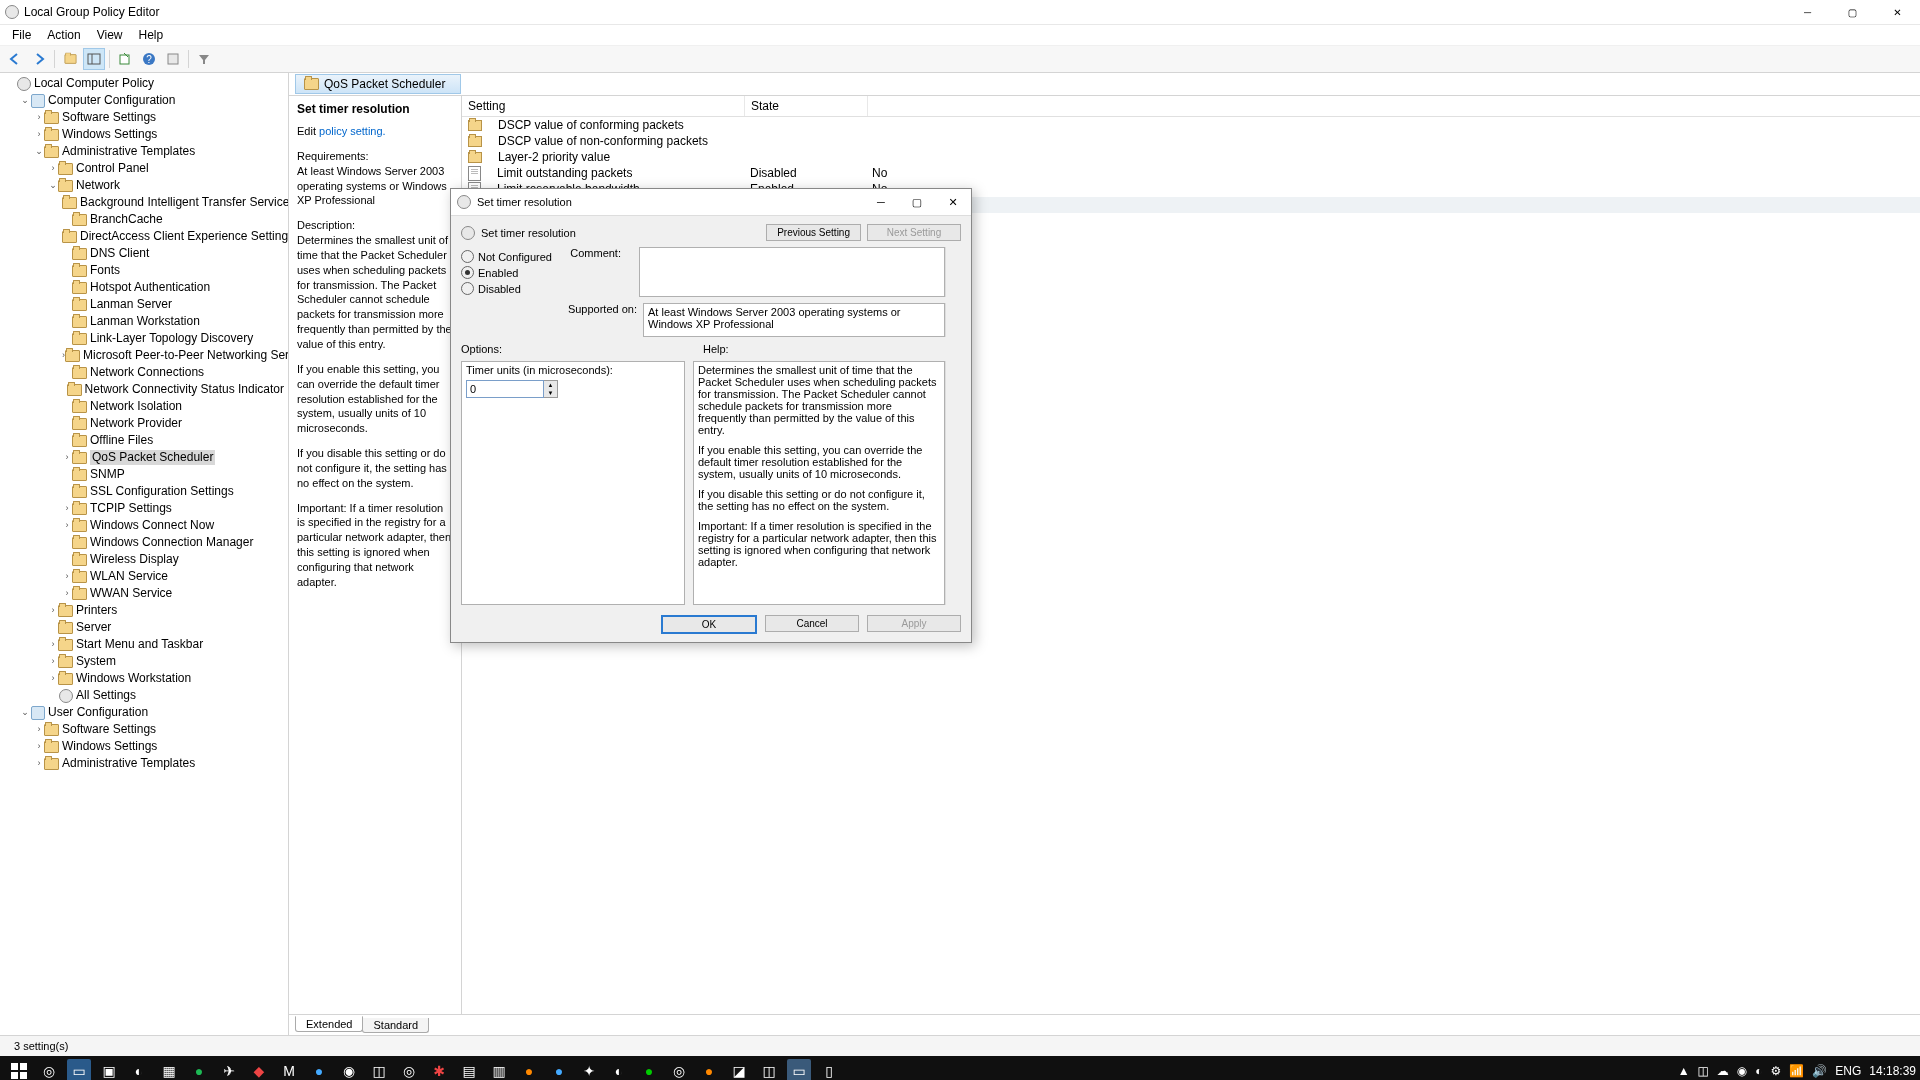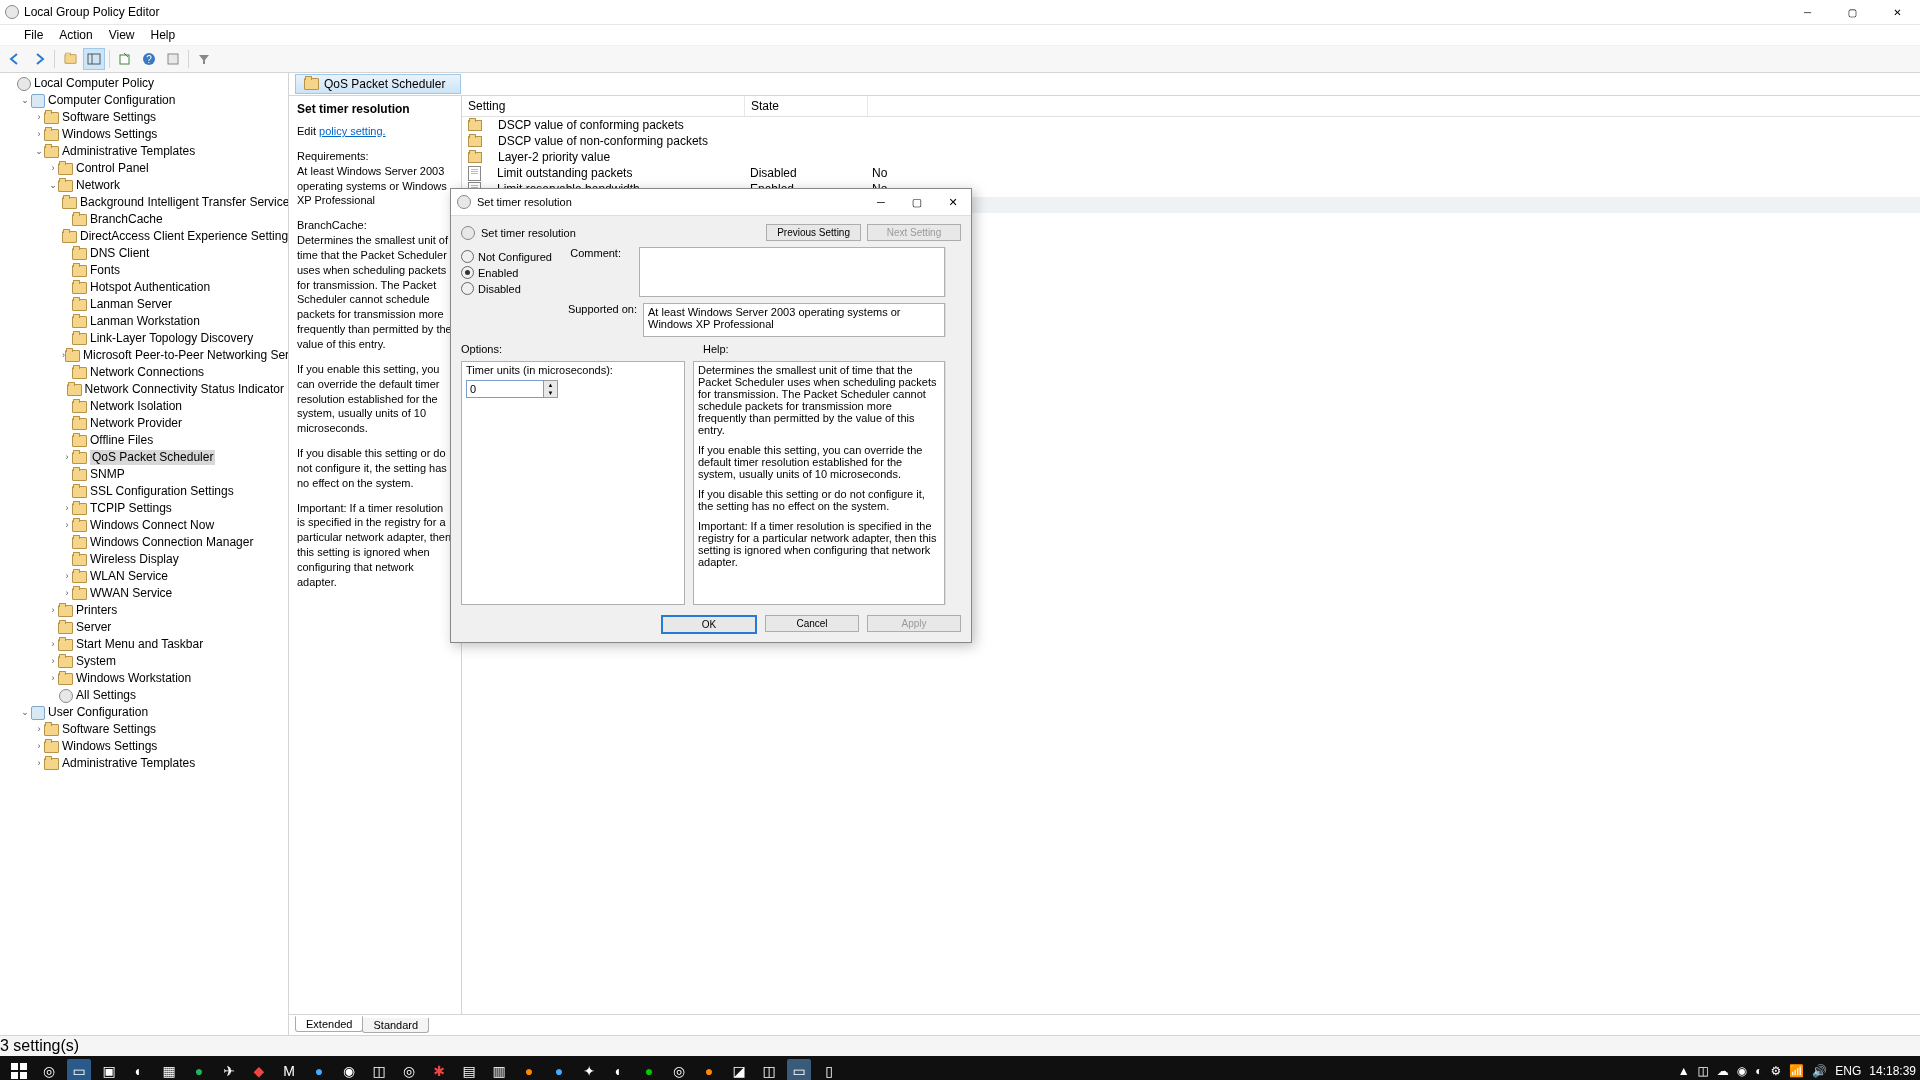--- a/index.html
+++ b/index.html
@@ -1,21 +1,21 @@
 <!DOCTYPE html>
 <html><head>
 <meta charset="utf-8">
 <style>
 html,body{margin:0;padding:0;font-family:"Segoe UI",Tahoma,sans-serif;font-size:12px;color:#000;background:#fff;height:100%;overflow:hidden}
 .titlebar{height:24px;background:#fff;border-bottom:1px solid #e8e8e8;display:flex;align-items:center;padding:0 4px;position:relative}
 .titlebar .icon{width:16px;height:16px;margin-right:4px;display:inline-flex;align-items:center;justify-content:center}
 .titlebar .title{font-size:12px;color:#000}
 .titlebar .win-controls{position:absolute;right:0;top:0;display:flex}
 .titlebar .win-controls div{width:45px;height:24px;display:flex;align-items:center;justify-content:center;font-size:10px}
-.menubar{height:20px;background:#fff;display:flex;align-items:center;padding:0 16px;border-bottom:1px solid #f0f0f0}
+.menubar{height:20px;background:#fff;display:flex;align-items:center;padding:0 4px;border-bottom:1px solid #f0f0f0}
 .menubar span{padding:0 8px;cursor:default}
 .toolbar{height:26px;background:#f7f7f7;border-bottom:1px solid #d4d4d4;display:flex;align-items:center;padding:0 4px;gap:2px}
 .toolbar .tb-btn{width:20px;height:20px;display:flex;align-items:center;justify-content:center;border:1px solid transparent}
 .toolbar .tb-btn.sel{background:#cde6f7;border:1px solid #a0c8e8}
 .toolbar .sep{width:1px;height:18px;background:#d4d4d4;margin:0 2px}
 .main{display:flex;height:calc(100% - 24px - 20px - 26px - 18px - 30px);}
 .tree-pane{width:284px;border-right:1px solid #d4d4d4;overflow:auto;padding:2px;background:#fff}
 .tree ul{list-style:none;margin:0;padding-left:14px}
 .tree>ul{padding-left:2px}
 .tree li{white-space:nowrap;line-height:15px}
@@ -26,40 +26,40 @@
 .fld{width:13px;height:10px;background:#f5d58a;border:1px solid #b89347;border-radius:1px;position:relative}
 .fld:before{content:"";position:absolute;top:-3px;left:0;width:5px;height:3px;background:#f5d58a;border:1px solid #b89347;border-bottom:none;border-radius:1px 1px 0 0}
 .pc{width:12px;height:12px;background:#d8e8f5;border:1px solid #7da7cc;border-radius:2px}
 .gear{width:12px;height:12px;border:1px solid #888;border-radius:50%;background:#e8e8e8}
 .content{flex:1;display:flex;flex-direction:column;overflow:hidden}
 .path-bar{height:22px;background:#fff;border-bottom:1px solid #d4d4d4;display:flex;align-items:center;padding:0 6px}
 .path-bar .path-inner{background:linear-gradient(#eaf3fb,#cde4f7);border:1px solid #a0c8e8;padding:2px 8px;display:flex;align-items:center;gap:5px;flex:0 0 148px}
 .content-body{flex:1;display:flex;overflow:hidden;position:relative}
 .ext-pane{width:156px;border-right:1px solid #d4d4d4;padding:6px 8px;overflow:auto;font-size:11px}
 .ext-pane .heading{font-weight:bold;margin-bottom:8px;font-size:12px}
-.ext-pane .edit-link{color:#0066cc;text-decoration:underline}
+.ext-pane .edit-link{color:#0066cc;}
 .ext-pane p{margin:0 0 10px 0;line-height:1.35}
 .list-pane{flex:1;overflow:auto;position:relative}
 .list-header{display:flex;border-bottom:1px solid #e0e0e0;height:20px;align-items:center;background:#fff}
 .list-header div{padding:0 6px;font-size:12px;border-right:1px solid #e8e8e8;height:100%;display:flex;align-items:center}
 .col-setting{width:270px}
 .col-state{width:110px}
 .col-comment{flex:1}
 .list-row{display:flex;height:16px;align-items:center;padding:0}
 .list-row.sel{background:#eef2f5}
 .list-row .cell{padding:0 6px;display:flex;align-items:center;gap:16px}
 .si-folder{background:#f5d58a;border:1px solid #b89347;width:12px;height:9px;position:relative}
 .si-folder:before{content:"";position:absolute;top:-3px;left:0;width:5px;height:3px;background:#f5d58a;border:1px solid #b89347;border-bottom:none}
 .si-page{width:11px;height:13px;background:#fff;border:1px solid #888;position:relative}
 .si-page:after{content:"";position:absolute;top:2px;left:2px;right:2px;height:1px;background:#bbb;box-shadow:0 2px 0 #bbb,0 4px 0 #bbb}
 .si-page.blue{border-color:#4a7fb5;background:#e8f0f8}
 .tab-strip{border-top:1px solid #d4d4d4;height:20px;display:flex;align-items:center;padding-left:6px;background:#fff}
 .tab{border:1px solid #aaa;border-top:none;padding:1px 10px;font-size:11px;background:#f4f4f4;margin-right:-1px;border-radius:0 0 3px 3px}
 .tab.active{background:#fff;border-top:1px solid #fff;position:relative;top:-1px}
-.statusbar{height:18px;border-top:1px solid #d4d4d4;background:#f5f5f5;padding:1px 0;font-size:16px;display:flex;align-items:center}
+.statusbar{height:18px;border-top:1px solid #d4d4d4;background:#f5f5f5;padding:1px 14px;font-size:11px;display:flex;align-items:center}
 .taskbar{height:30px;background:#101010;display:flex;align-items:center;padding:0 4px;color:#fff;position:relative}
 .taskbar .tb-icon{width:24px;height:24px;margin:0 3px;display:flex;align-items:center;justify-content:center;font-size:14px;border-radius:2px}
 .taskbar .tray{position:absolute;right:4px;display:flex;align-items:center;gap:8px;font-size:12px}
 .dialog{position:absolute;left:450px;top:188px;width:520px;background:#f0f0f0;border:1px solid #888;box-shadow:3px 3px 12px rgba(0,0,0,.25);font-size:11px}
 .dialog .dlg-title{height:26px;background:#fff;border-bottom:1px solid #ddd;display:flex;align-items:center;padding:0 6px;position:relative}
 .dialog .dlg-title .controls{position:absolute;right:0;top:0;display:flex}
 .dialog .dlg-title .controls div{width:36px;height:26px;display:flex;align-items:center;justify-content:center}
 .dialog .dlg-body{padding:8px 10px;background:#f0f0f0}
 .dlg-row{display:flex;align-items:flex-start;margin-bottom:6px}
 .dlg-btn{background:#e8e8e8;border:1px solid #adadad;padding:2px 10px;min-width:72px;text-align:center;font-size:10px}
@@ -538,21 +538,21 @@
       <div class="path-inner">
           <span class="fld"></span>
           <span>QoS Packet Scheduler</span>
         </div>
     </div>
     <div class="content-body">
       <div class="ext-pane">
         <div class="heading">Set timer resolution</div>
         <p><span>Edit </span><a class="edit-link">policy setting.</a></p>
         <p><span>Requirements:</span><br><span>At least Windows Server 2003 operating systems or Windows XP Professional</span></p>
-        <p><span>BranchCache:</span><br><span>Determines the smallest unit of time that the Packet Scheduler uses when scheduling packets for transmission. The Packet Scheduler cannot schedule packets for transmission more frequently than permitted by the value of this entry.</span></p>
+        <p><span>Description:</span><br><span>Determines the smallest unit of time that the Packet Scheduler uses when scheduling packets for transmission. The Packet Scheduler cannot schedule packets for transmission more frequently than permitted by the value of this entry.</span></p>
         <p>If you enable this setting, you can override the default timer resolution established for the system, usually units of 10 microseconds.</p>
         <p>If you disable this setting or do not configure it, the setting has no effect on the system.</p>
         <p>Important: If a timer resolution is specified in the registry for a particular network adapter, then this setting is ignored when configuring that network adapter.</p>
       </div>
       <div class="list-pane">
         <div class="list-header">
           <div class="col-setting">Setting</div>
           <div class="col-state">State</div>
         </div>
         <div id="list-rows">

